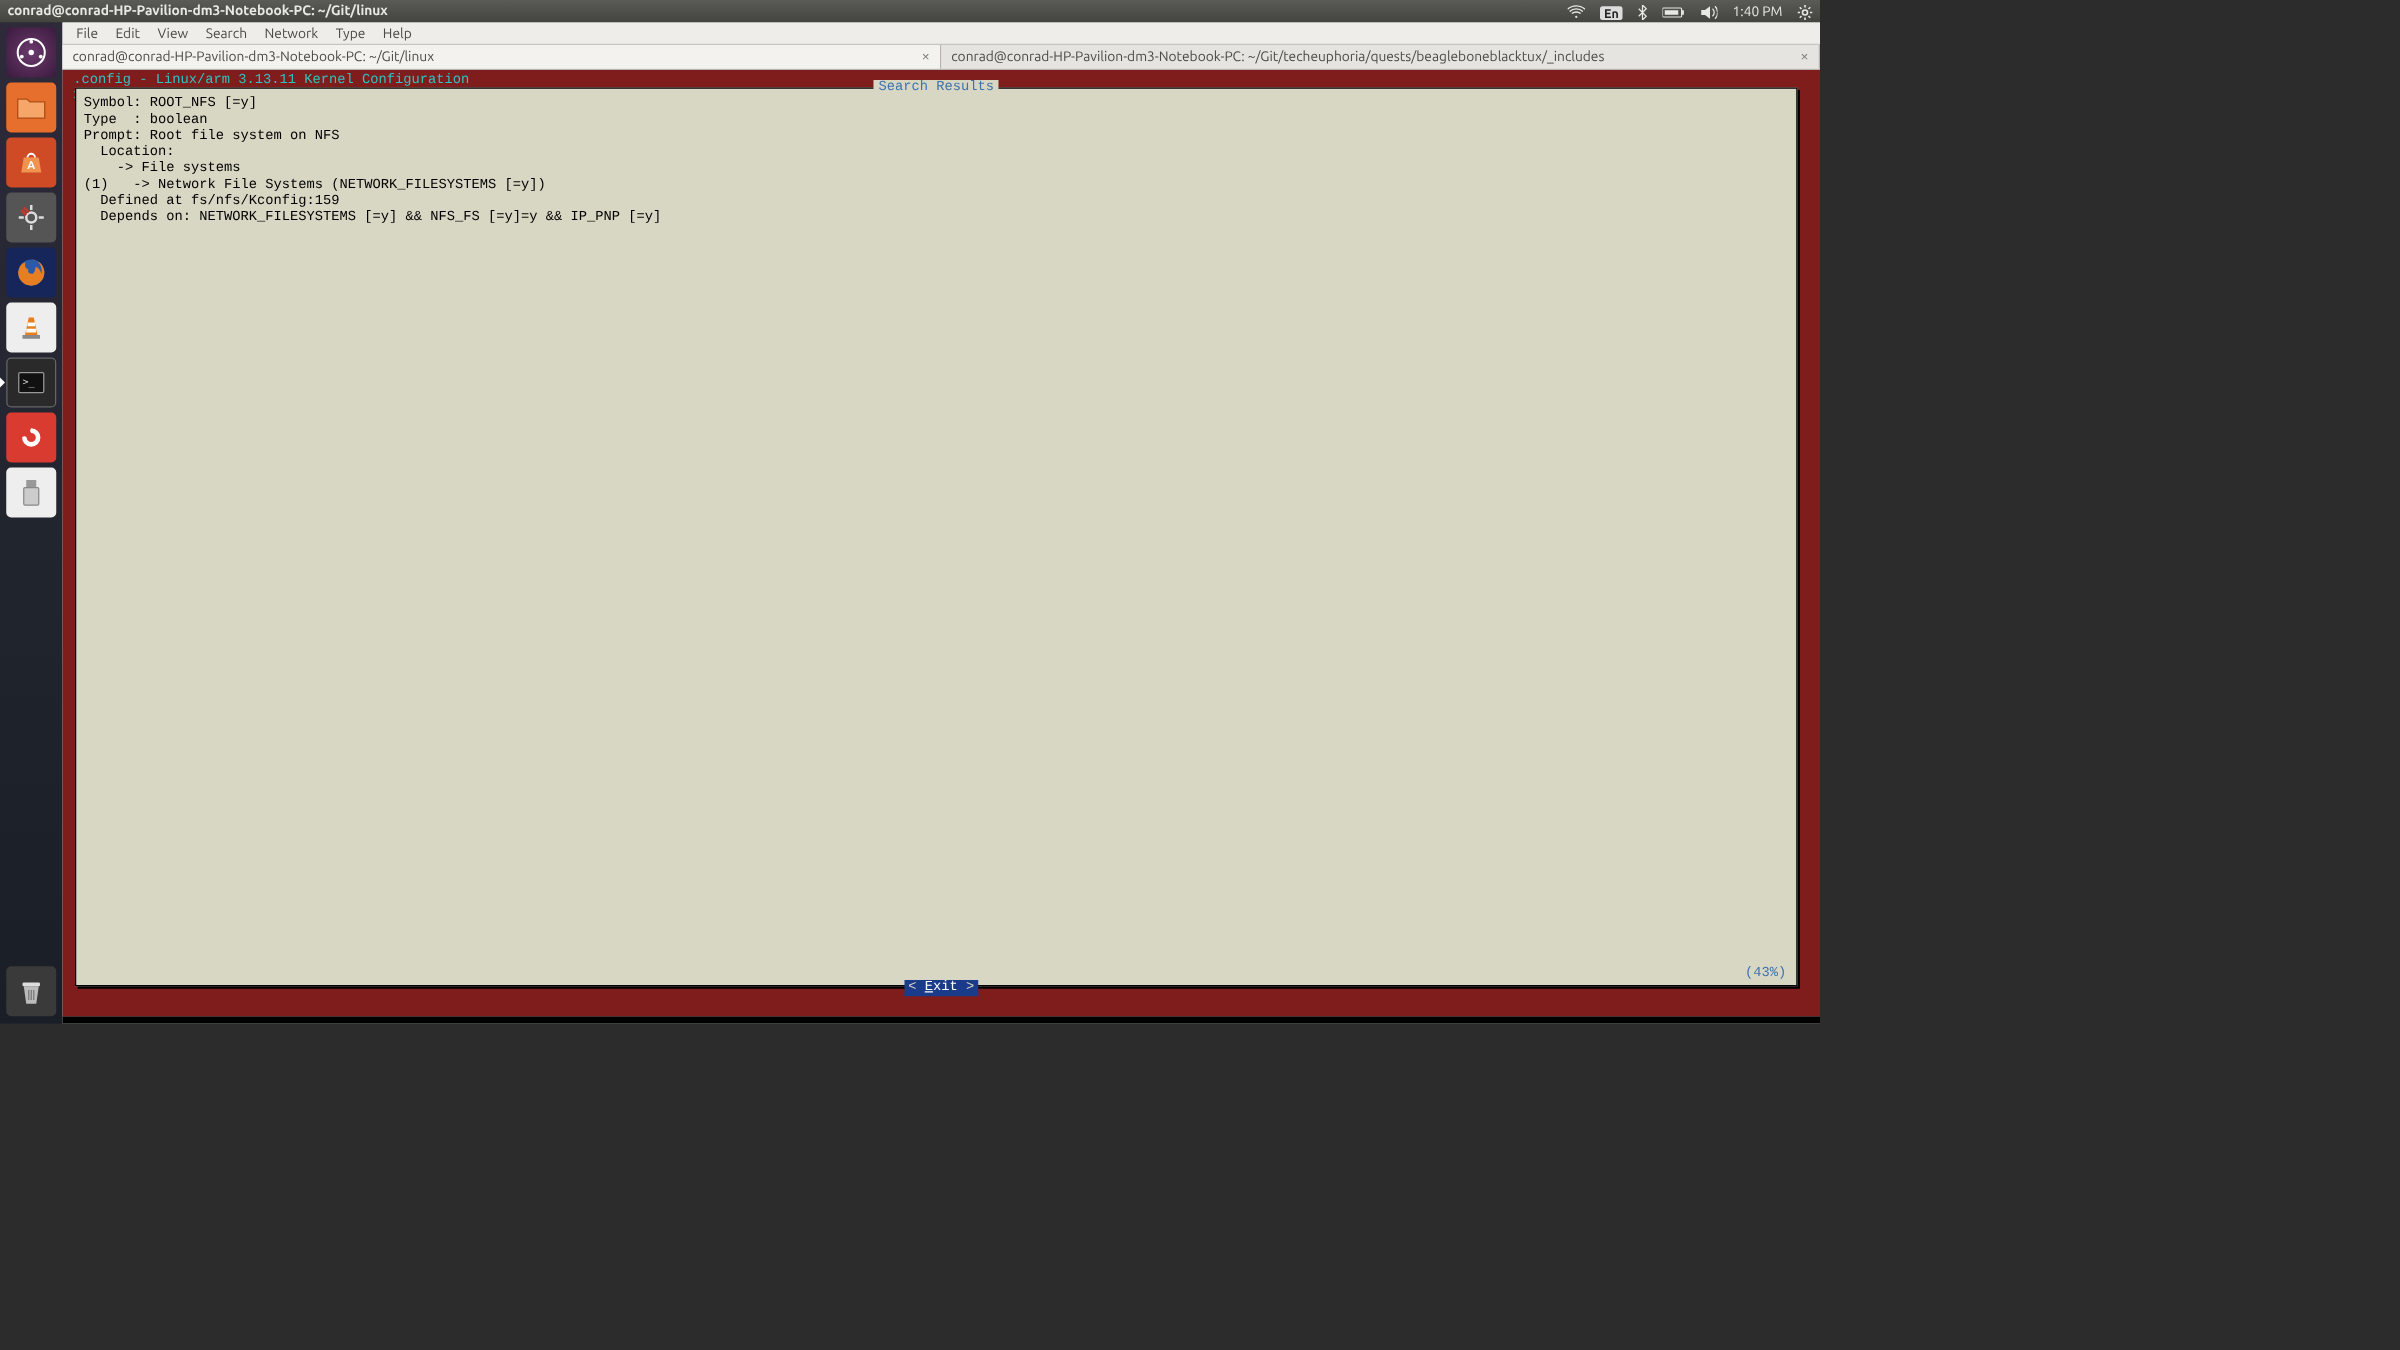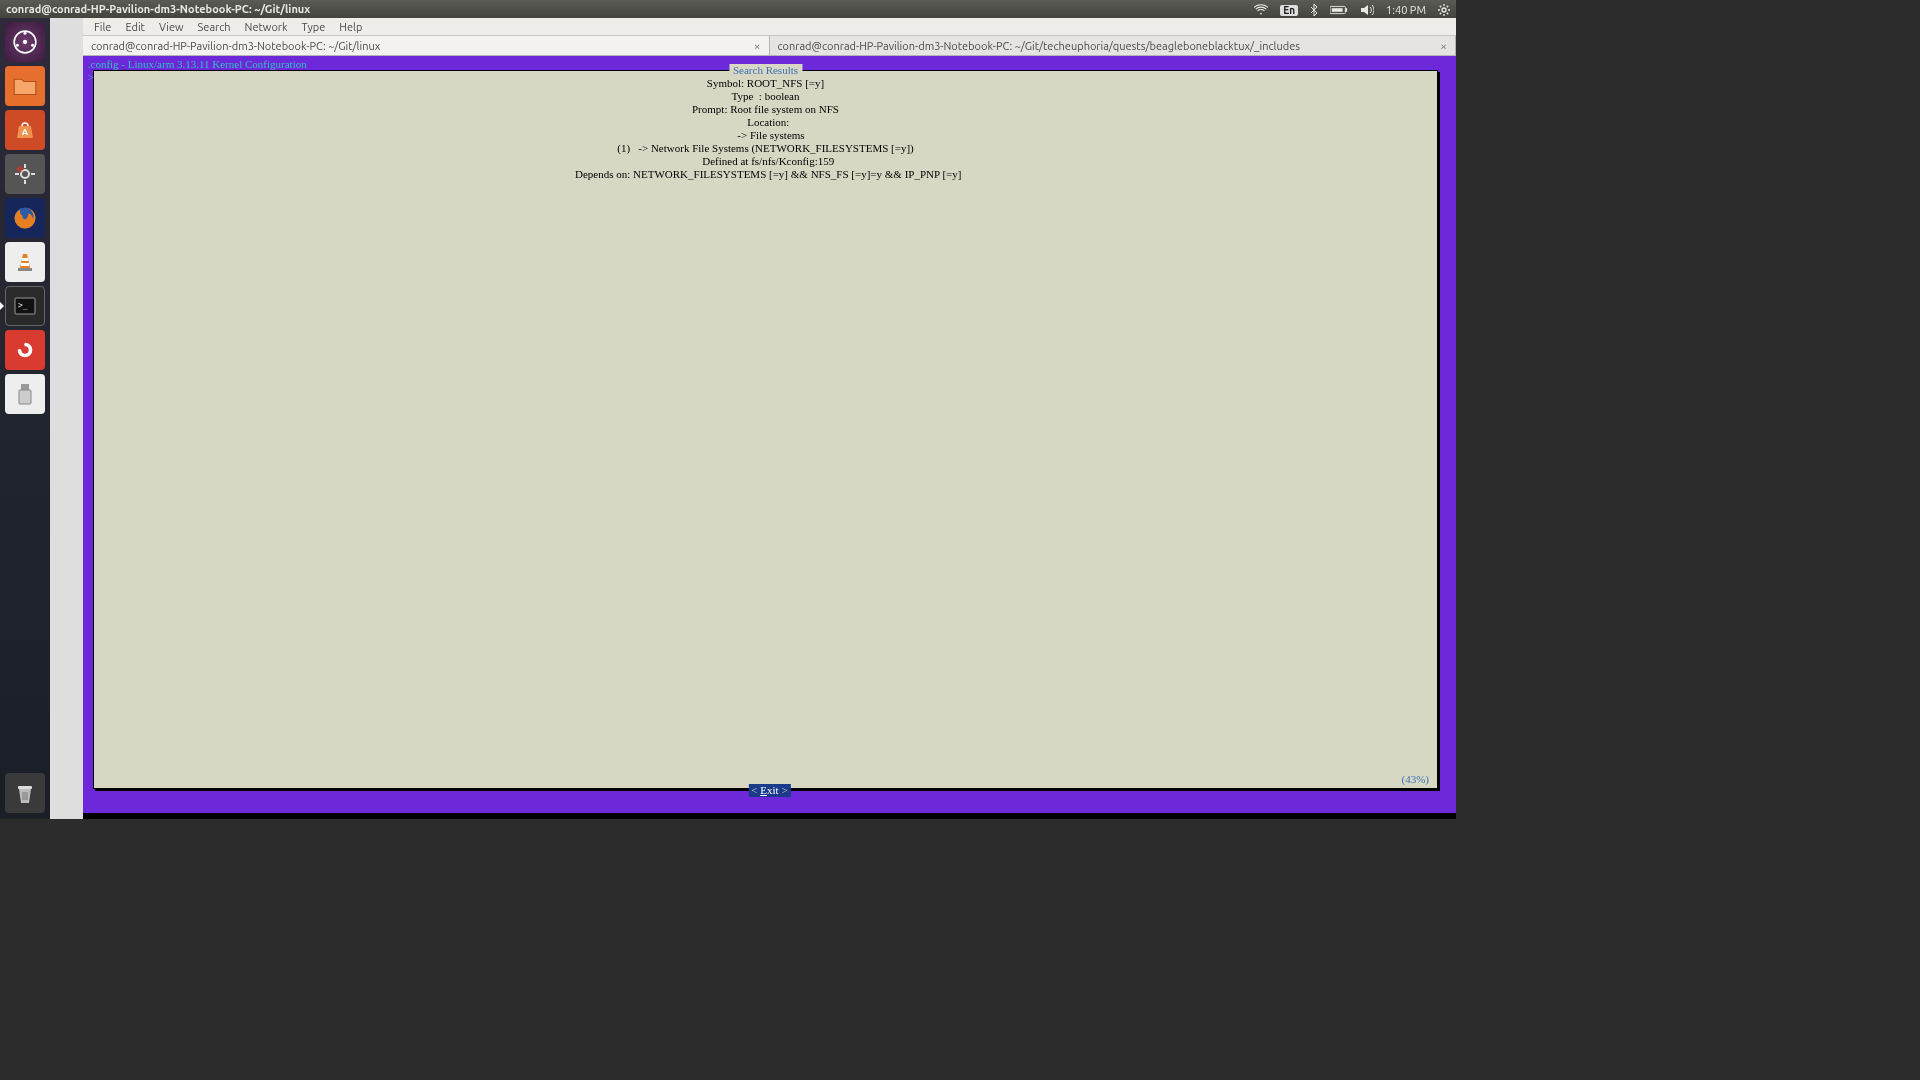--- a/index.html
+++ b/index.html
@@ -64,21 +64,20 @@
 }
 .launcher .trash {
   margin-top: auto; margin-bottom: 6px;
 }
 .app-region {
   position: absolute;
   top: 18px; left: 50px; right: 0; bottom: 0;
   background: #dedede;
   display: flex;
   flex-direction: column;
-  padding-left: 33px;
 }
 .menubar {
   height: 18px;
   background: #efedea;
   border-bottom: 1px solid #c7c5c1;
   display: flex;
   align-items: center;
   padding: 0 4px;
   font-size: 11px;
   color: #4a4a46;
@@ -100,38 +99,37 @@
   color: #4a4a46;
   border-right: 1px solid #b6b4b0;
   min-width: 0;
   background: #e6e4e0;
 }
 .tab.active { background: #f4f2ee; }
 .tab .tab-label { flex: 1; white-space: nowrap; overflow: hidden; text-overflow: ellipsis; }
 .tab .close { color: #7a7a76; padding-left: 6px; font-size: 12px; }
 .terminal {
   flex: 1;
-  background: #6d28d9;
+  background: #7f1d1d;
   padding: 2px;
   position: relative;
-  font-family: Liberation Serif, serif;
+  font-family: Liberation Mono, monospace;
   font-size: 11px;
   line-height: 13px;
   color: #cfd8c2;
 }
 .kconfig-title { color: #31c1c1; white-space: pre; }
 .kconfig-search { color: #31c1c1; white-space: pre; }
 .kconfig-search .dashline { color: #31c1c1; }
 .results-box {
   position: absolute;
   top: 14px; left: 10px; right: 18px; bottom: 24px;
   background: #d8d7c4;
   border: 1px solid #000;
   box-shadow: 2px 2px 0 #000;
-  text-align: center;
 }
 .results-header {
   position: absolute;
   top: -7px; left: 50%; transform: translateX(-50%);
   background: #d8d7c4;
   padding: 0 4px;
   color: #3e73b0;
   font-weight: normal;
 }
 .results-body {

